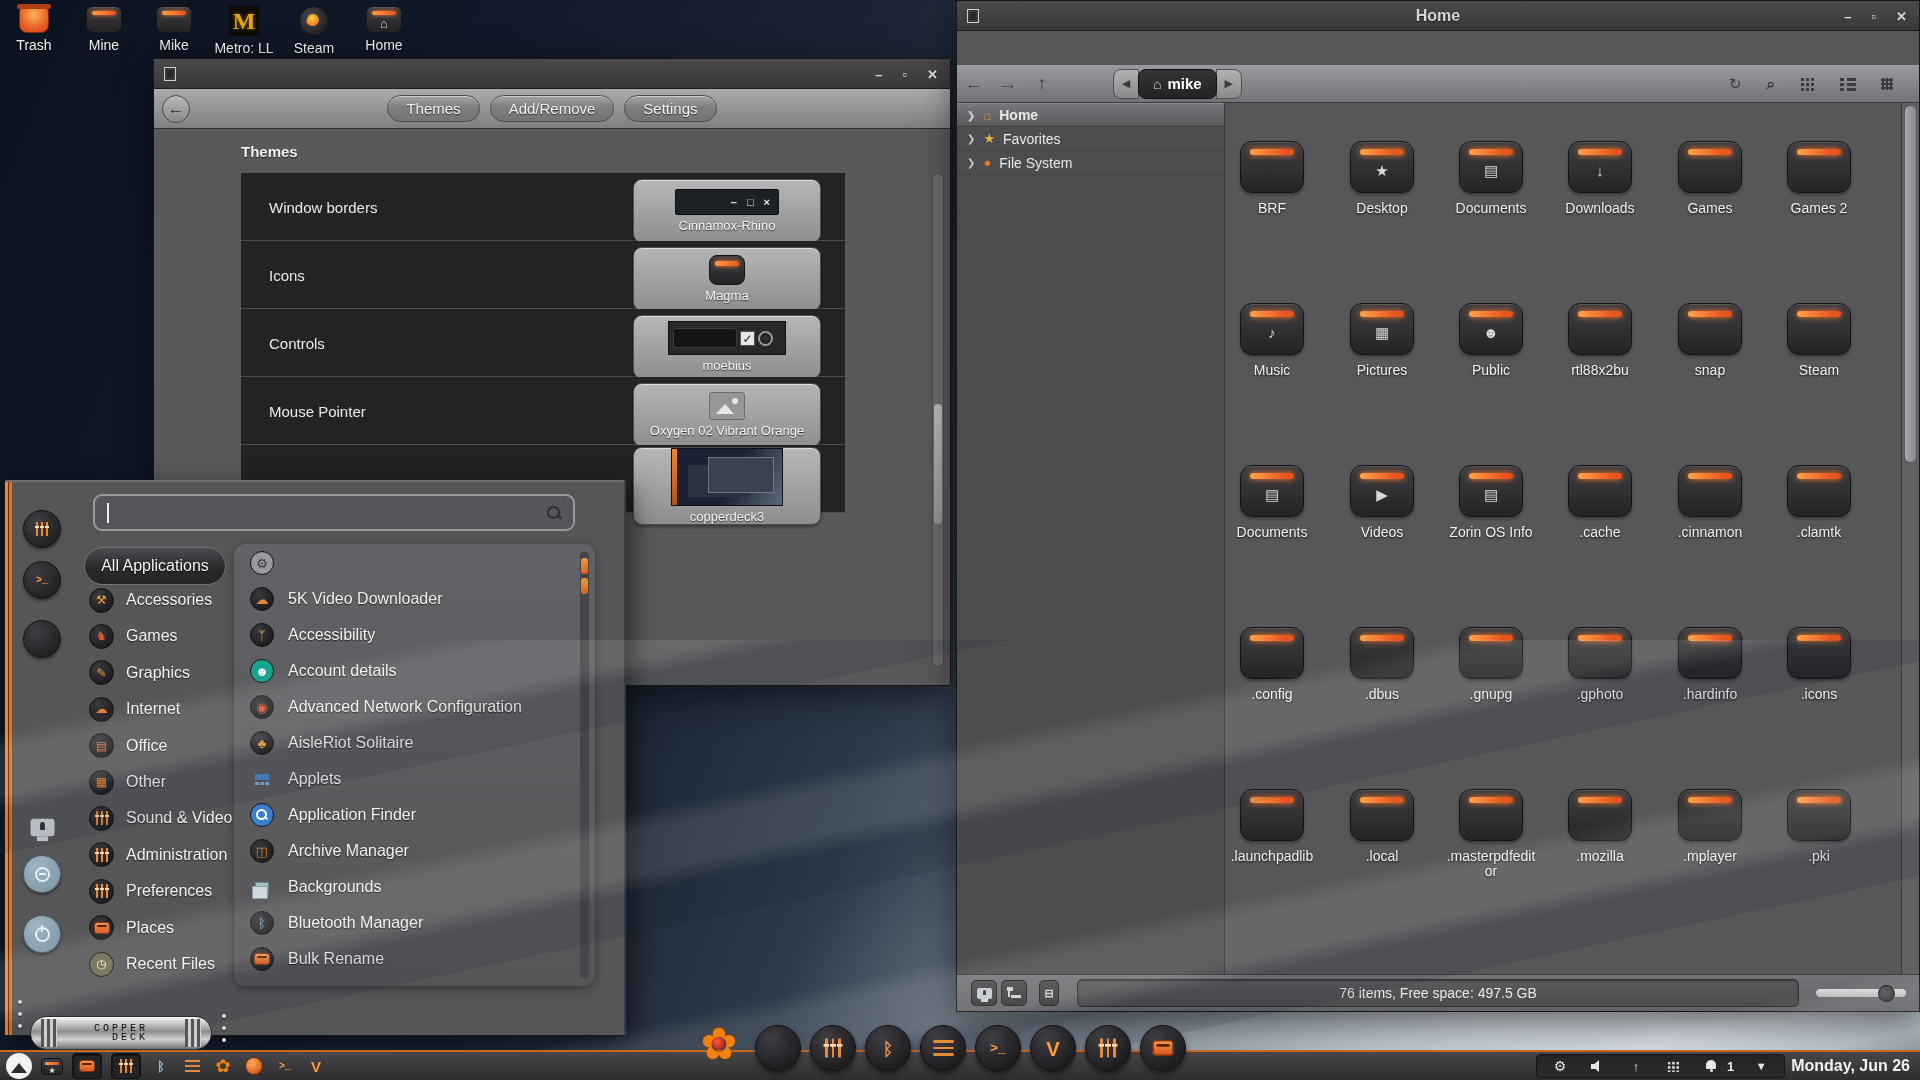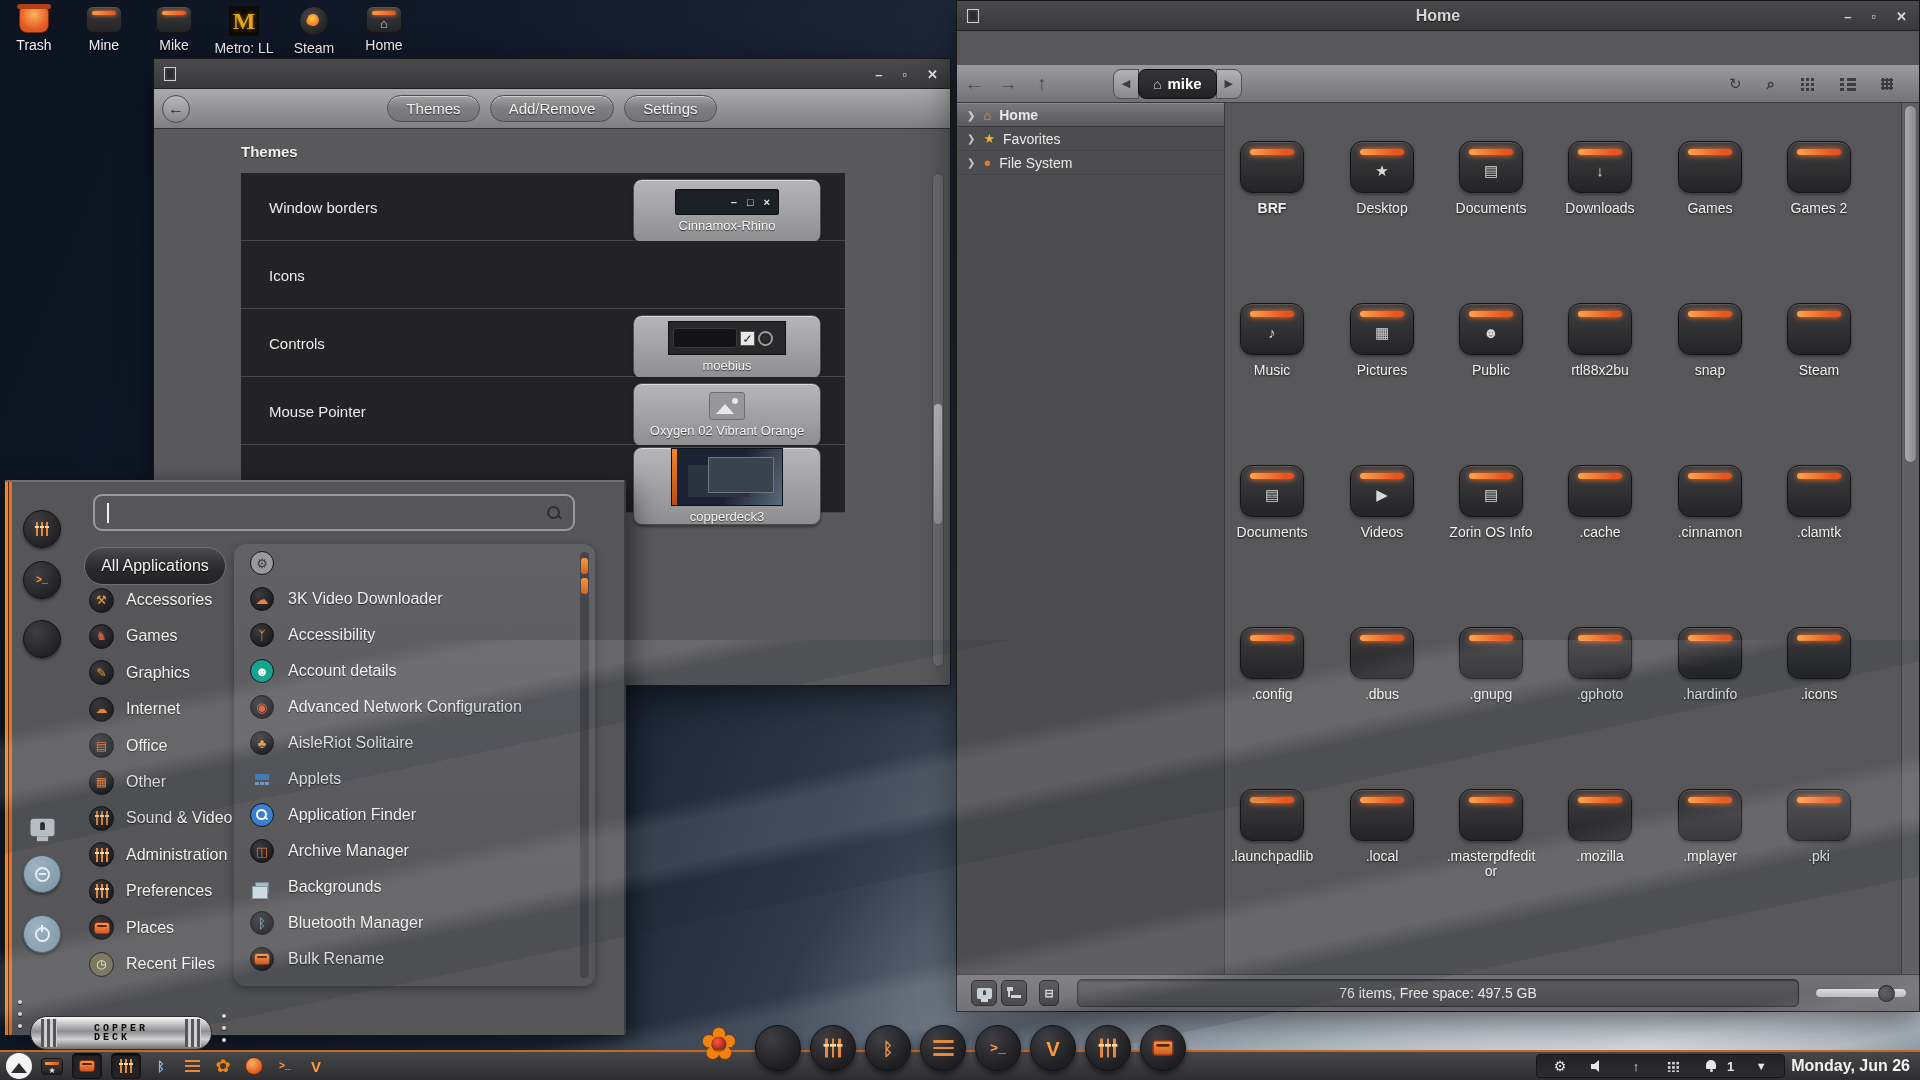--- a/index.html
+++ b/index.html
@@ -211,22 +211,22 @@
   #apps-scroll { position:absolute; right:6px; top:8px; width:9px; bottom:8px; border-radius:4px; background:#46464a; }
   #apps-scroll .othumb { position:absolute; left:1px; right:1px; border-radius:3px; background:linear-gradient(#f09a3c,#d8601e); }
 
   
   #copperlogo { position:absolute; left:30px; top:1016px; width:182px; height:34px; border-radius:17px;
      background:linear-gradient(#fafafa,#8e8e90 45%,#d2d2d4 70%,#707072); border:1px solid #2c2c2e;
      display:flex; align-items:center; justify-content:center; z-index:8; }
   #copperlogo::before, #copperlogo::after { content:""; position:absolute; top:2px; bottom:2px; width:16px;
      background:repeating-linear-gradient(90deg,#55555a 0 3px,#cfcfd2 3px 6px); }
   #copperlogo::before { left:10px; } #copperlogo::after { right:10px; }
-  #copperlogo .ctext { font-family:"Liberation Mono",monospace; font-weight:bold; font-size:10px; line-height:9px;
-     letter-spacing:3px; color:#0c0c0c; text-align:left; }
+  #copperlogo .ctext { font-family:"Liberation Mono",monospace; font-weight:normal; font-size:10px; line-height:9px;
+     letter-spacing:3px; color:#0c0c0c; text-align:right; }
   .screws { position:absolute; width:4px; z-index:8; display:flex; flex-direction:column; gap:8px; }
   .screws i { width:4px; height:4px; border-radius:50%; background:#d8d8da; box-shadow:0 1px 1px #222; }
 
   
   #dock { position:absolute; left:692px; top:1017px; display:flex; gap:9px; align-items:flex-end; z-index:8; }
   .dockitem { width:46px; height:46px; border-radius:50%; background:radial-gradient(circle at 35% 28%, #3e3e43, #1e1e21 72%);
      border:1px solid #101012; display:flex; align-items:center; justify-content:center; box-shadow:0 3px 5px rgba(0,0,0,.5); }
   .dockitem.flower { width:54px; height:54px; background:none; border:none; box-shadow:none; position:relative; }
   .dockitem.flower .petal { color:#f2820e; font-size:44px; line-height:44px; text-shadow:0 0 3px #7c3a04; }
   .dockitem.flower::after { content:""; position:absolute; left:20px; top:20px; width:13px; height:13px; border-radius:50%;
@@ -309,20 +309,24 @@
             <span class="prev-titlebar">
               <span>–</span>
               <span>□</span>
               <span>×</span>
             </span>
             <span class="tlabel">Cinnamox-Rhino</span>
           </span>
         </div>
         <div class="srow">
           <span class="slabel">Icons</span>
+          <span class="themebtn">
+            <span class="prev-icon"></span>
+            <span class="tlabel">Magma</span>
+          </span>
         </div>
         <div class="srow">
           <span class="slabel">Controls</span>
           <span class="themebtn">
             <span class="prev-controls">
               <span class="pc-entry"></span>
               <span class="pc-check">✓</span>
               <span class="pc-radio"></span>
             </span>
             <span class="tlabel">moebius</span>
@@ -389,21 +393,21 @@
           <span class="sicon" style="color: rgb(232, 180, 60);">★</span>
           <span>Favorites</span>
         </div>
         <div class="siderow">
           <span class="expander">❯</span>
           <span class="sicon" style="color: rgb(232, 118, 31);">●</span>
           <span>File System</span>
         </div>
       </div>
     <div id="fm-grid">
-        <div class="fitem" style="left: -4px; top: 38px; font-weight: bold;">
+        <div class="fitem" style="left: -4px; top: 38px;">
           <span class="ficon">
             <span class="stripe"></span>
           </span>
           <span class="flabel">BRF</span>
         </div>
         <div class="fitem" style="left: 106px; top: 38px;">
           <span class="ficon">
             <span class="stripe"></span>
             <span class="emblem">★</span>
           </span>
@@ -690,21 +694,21 @@
           <span class="clabel">Recent Files</span>
         </div>
       </div>
     <div id="apps-panel">
       <div id="apps-col">
           <div class="approw" style="top: 4px;">
             <span class="aicon" style="background: rgb(154, 154, 158); color: rgb(58, 58, 62); font-size: 13px;">⚙</span>
           </div>
           <div class="approw" style="top: 40px;">
             <span class="aicon" style="color: rgb(232, 129, 58); font-size: 13px;">☁</span>
-            <span class="alabel">3K Video Downloader</span>
+            <span class="alabel">5K Video Downloader</span>
           </div>
           <div class="approw" style="top: 76px;">
             <span class="aicon" style="color: rgb(232, 160, 60); font-size: 13px;">ᛉ</span>
             <span class="alabel">Accessibility</span>
           </div>
           <div class="approw" style="top: 112px;">
             <span class="aicon" style="background: rgb(23, 163, 144); color: rgb(255, 255, 255); font-size: 13px;">☻</span>
             <span class="alabel">Account details</span>
           </div>
           <div class="approw" style="top: 148px;">

